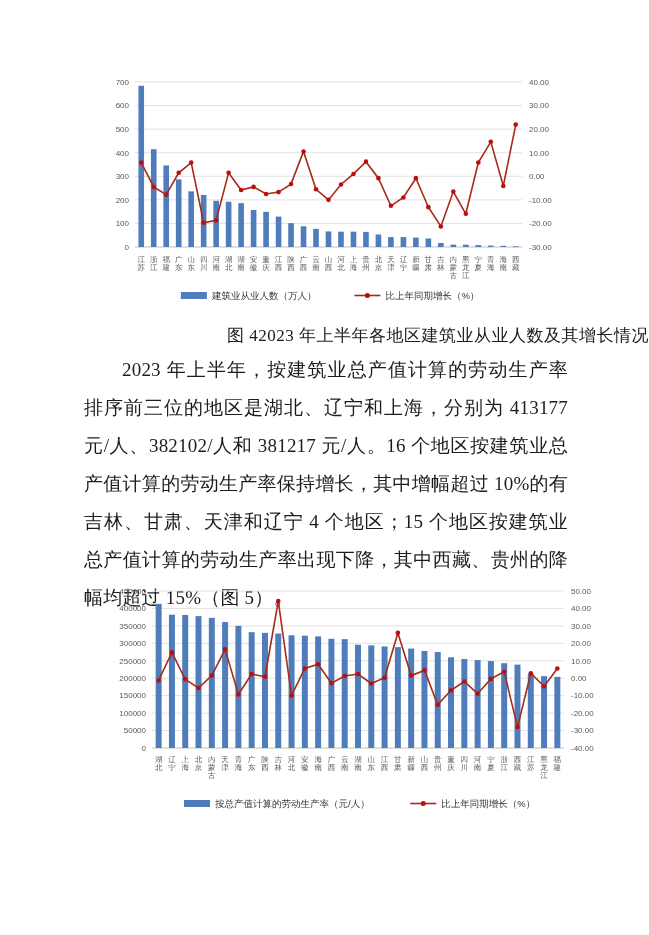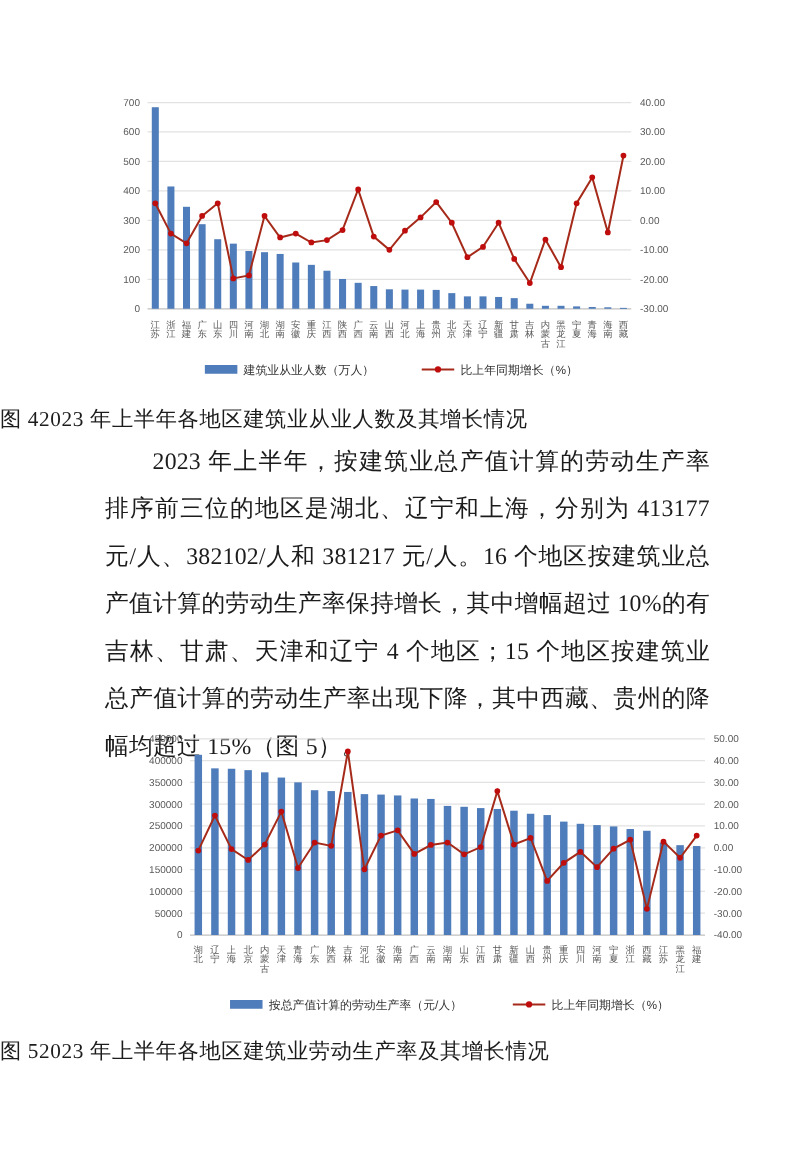--- a/index.html
+++ b/index.html
@@ -7,25 +7,25 @@
   .sheet{
     position:relative;
     width:649px;height:935px;
     background:#ffffff;
     font-family:"Liberation Serif","DejaVu Serif",serif;
     color:#1c1c1c;
     overflow:hidden;
   }
   figure{margin:0;padding:0;}
   .chart-fig{position:absolute;}
-  #fig4{left:84px;top:72px;width:465px;height:240px;}
+  #fig4{left:101px;top:72px;width:465px;height:240px;}
   #fig5{left:84px;top:583px;width:487px;height:250px;margin-left:34px;}
   .caption{
     position:absolute;left:0;width:649px;
-    text-align:left;
+    text-align:right;
     font-size:17px;
     letter-spacing:0.5px;
   }
   #caption4{top:324px;}
   #caption5{top:829px;}
   .body-par{
     position:absolute;
     left:84px;top:351px;width:484px;
     font-size:19px;
     line-height:38px;
@@ -328,15 +328,14 @@
         <g>
           <rect x="66.025" y="217" width="26" height="7" fill="#4f7cba"></rect>
           <text x="97.025" y="224" font-size="9.5" fill="#333333">按总产值计算的劳动生产率（元/人）</text>
           <line x1="292.25" x2="318.25" y1="220.5" y2="220.5" stroke="#a52a1a" stroke-width="1.6"></line>
           <circle cx="305.25" cy="220.5" r="2.5" fill="#be0d0c"></circle>
           <text x="323.25" y="224" font-size="9.5" fill="#333333">比上年同期增长（%）</text>
         </g>
       </svg>
   </figure>
 
-  <div id="caption5" class="caption">图 52023 年上半年各地区建筑业劳动生产率及其增长情况</div>
 
 </div>
 
 </body></html>

